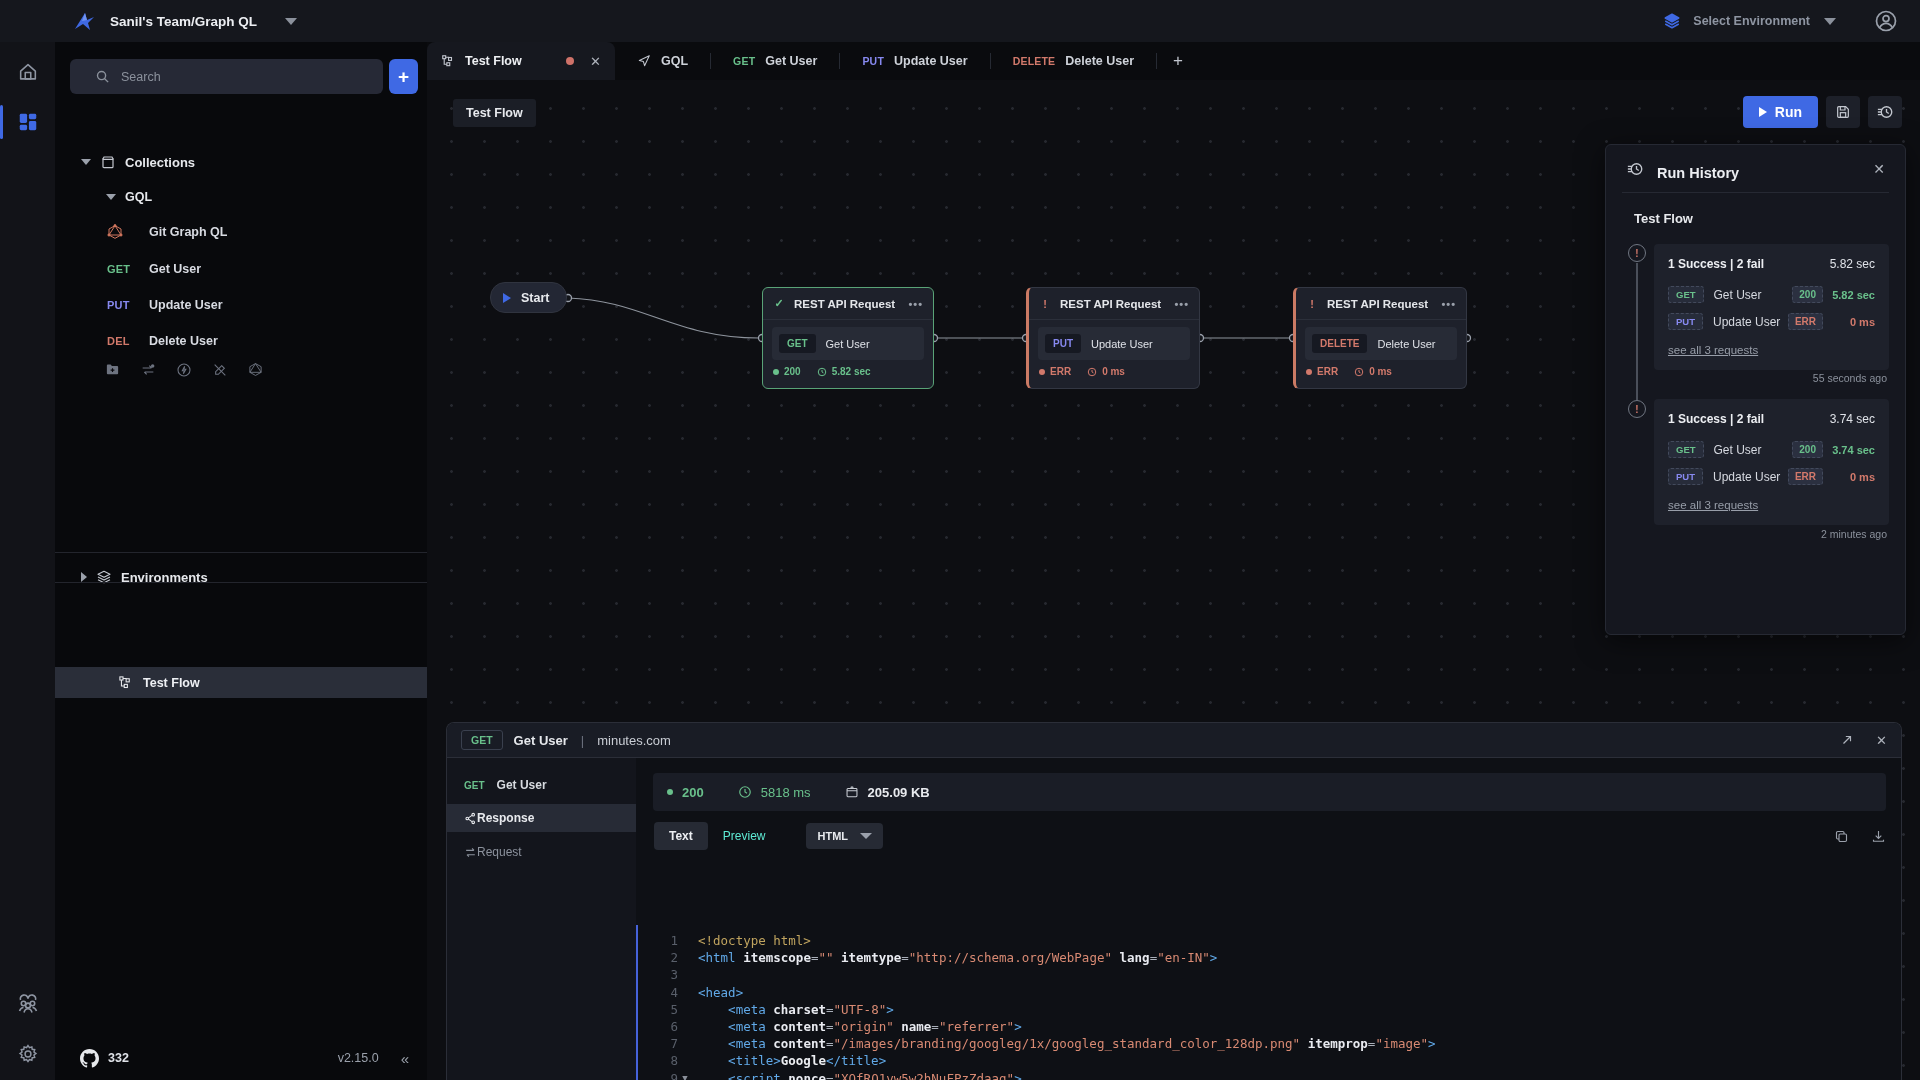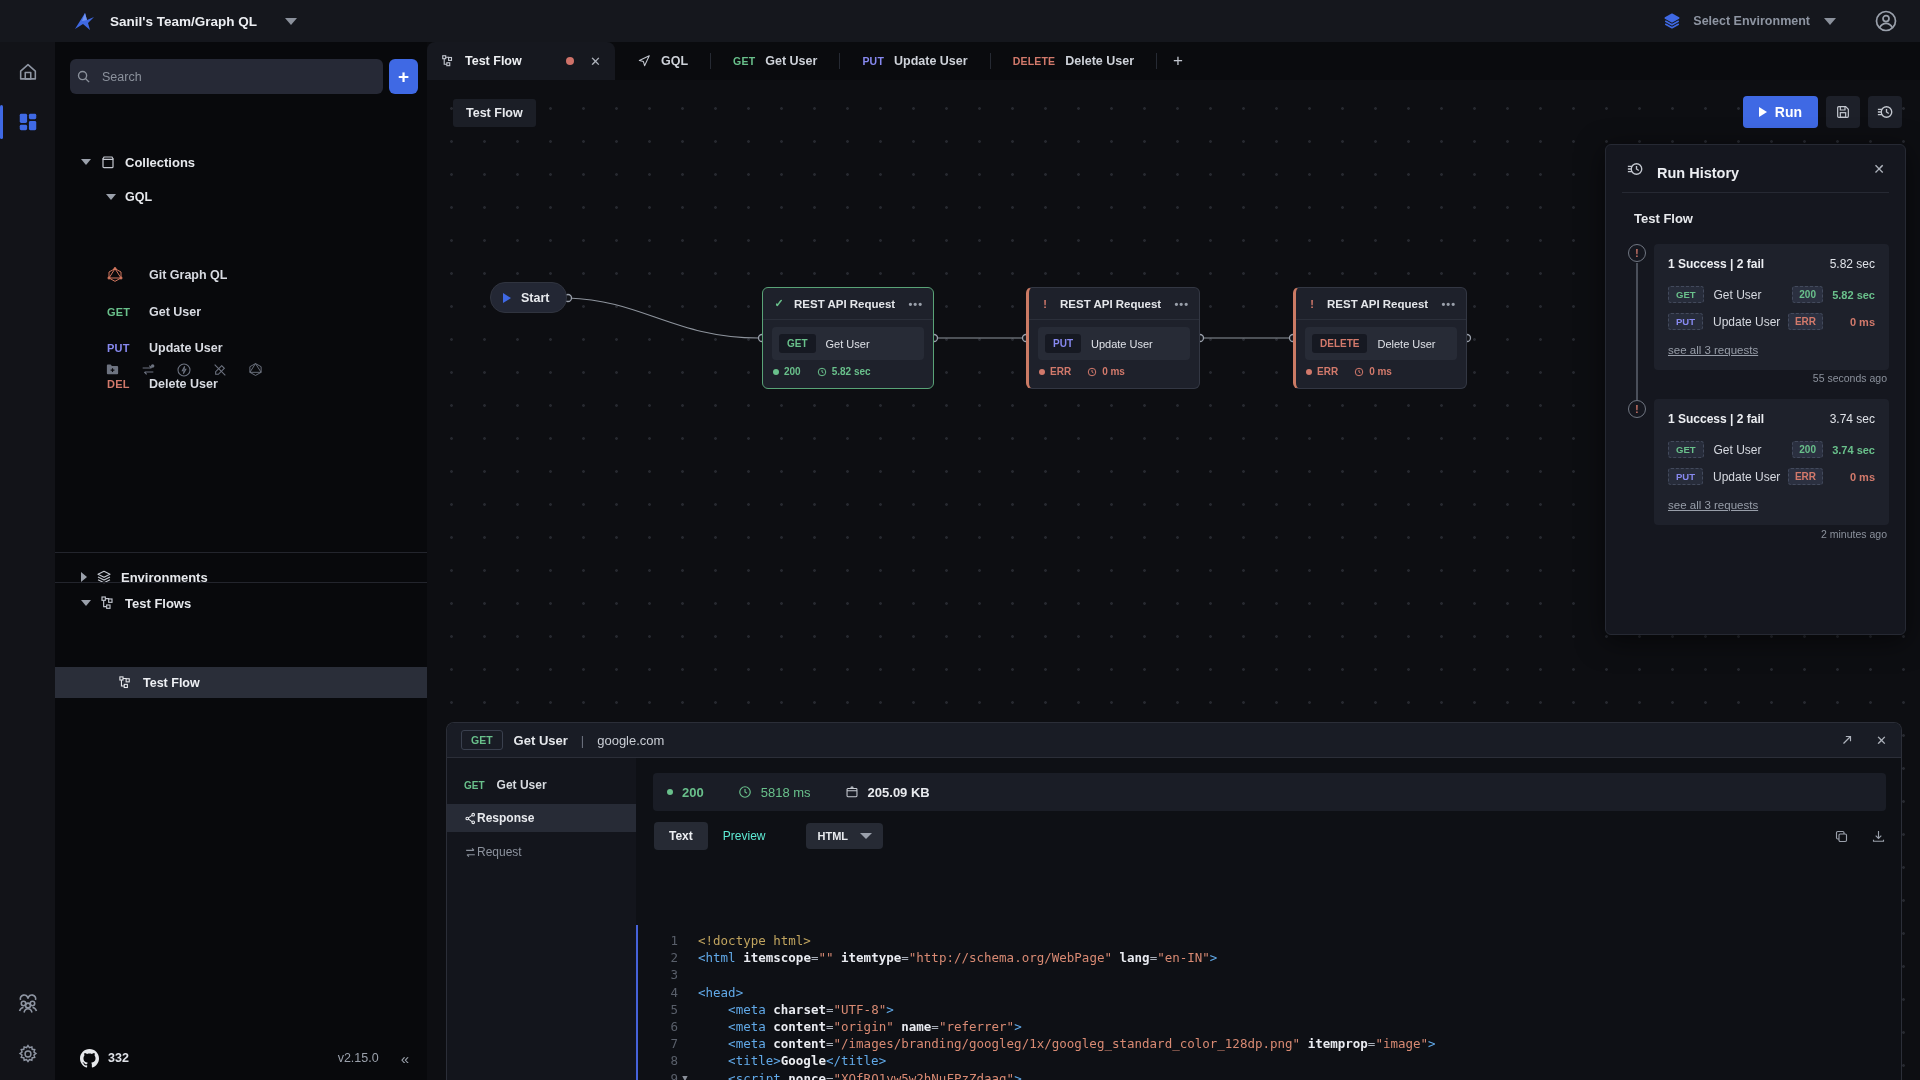--- a/index.html
+++ b/index.html
@@ -20,33 +20,33 @@
   
   .rail{position:absolute;left:0;top:42px;width:55px;height:1038px;background:#121318;z-index:20;}
   .rail-btn{position:absolute;left:0;width:55px;height:44px;display:flex;align-items:center;
             justify-content:center;color:#8e95a2;}
   .rail-btn.active{color:#3f69e4;}
   .rail-ind{position:absolute;left:0;top:5px;width:3px;height:34px;background:#3f69e4;border-radius:2px;}
   
   .sidebar{position:absolute;left:55px;top:42px;width:372px;height:1038px;background:#08090c;z-index:20;}
   .search-row{position:absolute;left:15px;top:17px;width:348px;display:flex;gap:6px;}
   .search-box{flex:1;height:35px;background:#262936;border-radius:6px;display:flex;align-items:center;
-              padding:0 6px;gap:9px;color:#8b919c;}
+              padding:0 25px;gap:9px;color:#8b919c;}
   .search-box input{background:transparent;border:0;outline:0;color:#cfd3da;font-size:12.5px;width:100%;
                     font-family:"Liberation Sans",sans-serif;}
   .search-box input::placeholder{color:#8b919c;}
   .add-btn{width:29px;height:35px;background:#3f69e4;border-radius:6px;color:#fff;font-size:19px;
            display:flex;align-items:center;justify-content:center;font-weight:bold;}
   .tree-head{position:absolute;left:0;width:372px;height:30px;display:flex;align-items:center;gap:9px;
              padding-left:26px;color:#e6e8ec;font-weight:bold;font-size:13px;}
   .tw-down{width:0;height:0;border-left:5px solid transparent;border-right:5px solid transparent;
            border-top:6px solid #9aa0ab;}
   .tw-right{width:0;height:0;border-top:5px solid transparent;border-bottom:5px solid transparent;
             border-left:6px solid #9aa0ab;}
-  .tree-row{position:absolute;left:0;width:372px;height:28px;display:flex;align-items:center;margin-top:43px;}
+  .tree-row{position:absolute;left:0;width:372px;height:28px;display:flex;align-items:center;}
   .m-col{position:absolute;left:52px;font-size:11px;font-weight:bold;letter-spacing:.2px;}
   .n-col{position:absolute;left:94px;font-size:12.5px;color:#d8dbe2;font-weight:600;}
   .util-row{position:absolute;left:50px;top:320px;display:flex;gap:20px;color:#6d7380;}
   .sb-div{position:absolute;left:0;width:372px;height:1px;background:#23252d;}
   .sel-row{position:absolute;left:0;top:625px;width:372px;height:31px;background:#2a2e39;
            display:flex;align-items:center;gap:10px;padding-left:63px;color:#eef0f4;
            font-weight:bold;font-size:12.5px;}
   .sb-footer{position:absolute;left:0;bottom:0;width:372px;height:44px;display:flex;align-items:center;
              padding:0 18px 0 25px;}
   .gh{display:flex;align-items:center;gap:9px;color:#dfe2e8;font-size:12.5px;font-weight:600;}
@@ -340,32 +340,20 @@
         <svg width="16" height="16" viewBox="0 0 24 24" fill="none" stroke="#c3c7cf" stroke-width="1.7" stroke-linejoin="round">
             <path d="M12 3.5 L21 8 L12 12.5 L3 8 Z"></path>
             <path d="M3 12 L12 16.5 L21 12"></path>
             <path d="M3 16 L12 20.5 L21 16"></path>
           </svg>
       </span>
       <span>Environments</span>
     </div>
     <div class="sb-div" style="top:540px"></div>
 
-    <div class="tree-head" style="top:546px">
-      <span class="tw-down"></span>
-      <span>
-        <svg width="16" height="16" viewBox="0 0 24 24" fill="none" stroke="#c3c7cf" stroke-width="1.7">
-            <rect x="3" y="3" width="5" height="5"></rect>
-            <rect x="13" y="6" width="5" height="5"></rect>
-            <rect x="10" y="15" width="5" height="5"></rect>
-            <path d="M5.5 8 V17.5 H10 M8 5.5 H13 V6"></path>
-          </svg>
-      </span>
-      <span>Test Flows</span>
-    </div>
 
     <div class="sel-row">
       <span>
         <svg width="15" height="15" viewBox="0 0 24 24" fill="none" stroke="#e8eaee" stroke-width="1.7">
             <rect x="3" y="3" width="5" height="5"></rect>
             <rect x="13" y="6" width="5" height="5"></rect>
             <rect x="10" y="15" width="5" height="5"></rect>
             <path d="M5.5 8 V17.5 H10 M8 5.5 H13 V6"></path>
           </svg>
       </span>
@@ -595,21 +583,21 @@
       </div>
       <div class="h-ago" style="top:383px">2 minutes ago</div>
     </div>
   </div>
 
   <section class="resp">
     <div class="r-head">
       <span class="r-mchip green">GET</span>
       <span class="r-name">Get User</span>
       <span class="r-sep">|</span>
-      <span class="r-host">google.com</span>
+      <span class="r-host">minutes.com</span>
       <span class="r-headicons">
         <span>
           <svg width="14" height="14" viewBox="0 0 24 24" fill="none" stroke="currentColor" stroke-width="2">
               <path d="M6 18 L18 6"></path>
               <path d="M10 6 H18 V14"></path>
             </svg>
         </span>
         <span>✕</span>
       </span>
     </div>

